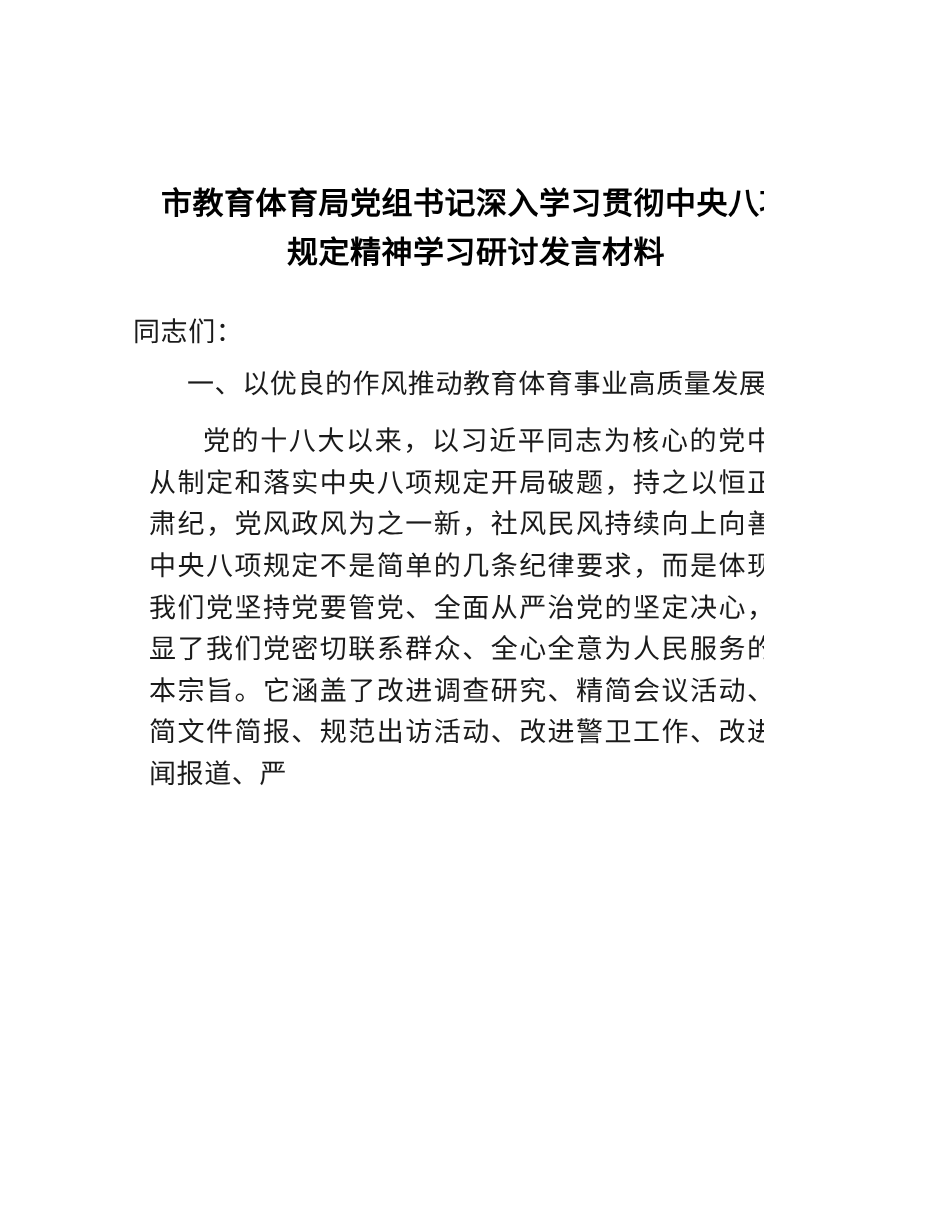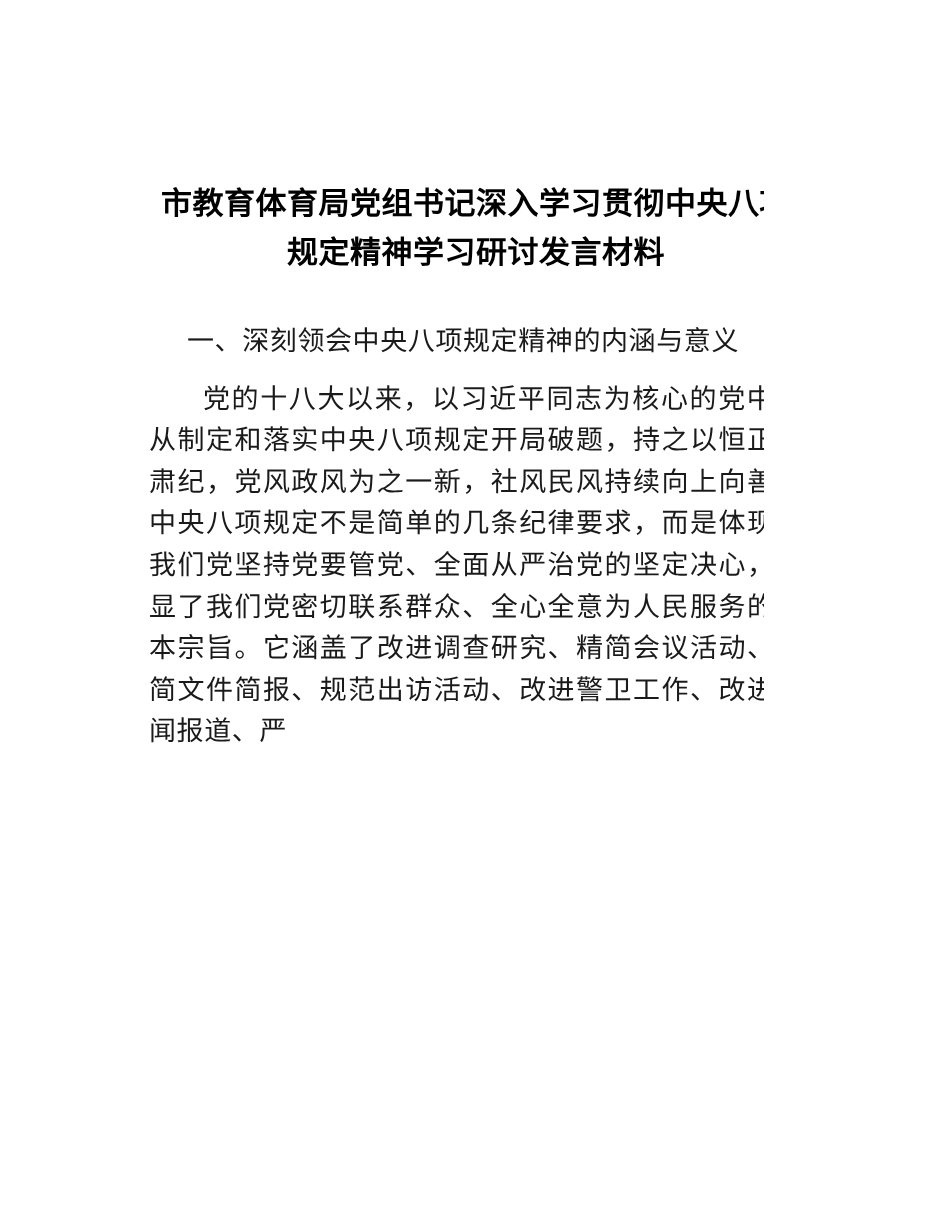--- a/index.html
+++ b/index.html
@@ -77,21 +77,22 @@
 </head>
 <body>
 
 <div class="page">
 
   <h1 class="doc-title">市教育体育局党组书记深入学习贯彻中央八项
 规定精神学习研讨发言材料</h1>
 
   <div class="doc-body">
 
+    <p class="salutation">同志们：</p>
 
 
-    <p class="section-heading">一、深刻领会中央八项规定精神的内涵与意义</p>
+    <p class="section-heading">一、以优良的作风推动教育体育事业高质量发展</p>
 
     <p class="para para-truncated">党的十八大以来，以习近平同志为核心的党中央从制定和落实中央八项规定开局破题，持之以恒正风肃纪，党风政风为之一新，社风民风持续向上向善。中央八项规定不是简单的几条纪律要求，而是体现了我们党坚持党要管党、全面从严治党的坚定决心，彰显了我们党密切联系群众、全心全意为人民服务的根本宗旨。它涵盖了改进调查研究、精简会议活动、精简文件简报、规范出访活动、改进警卫工作、改进新闻报道、严</p>
 
   </div>
 
 </div>
 
 </body></html>

